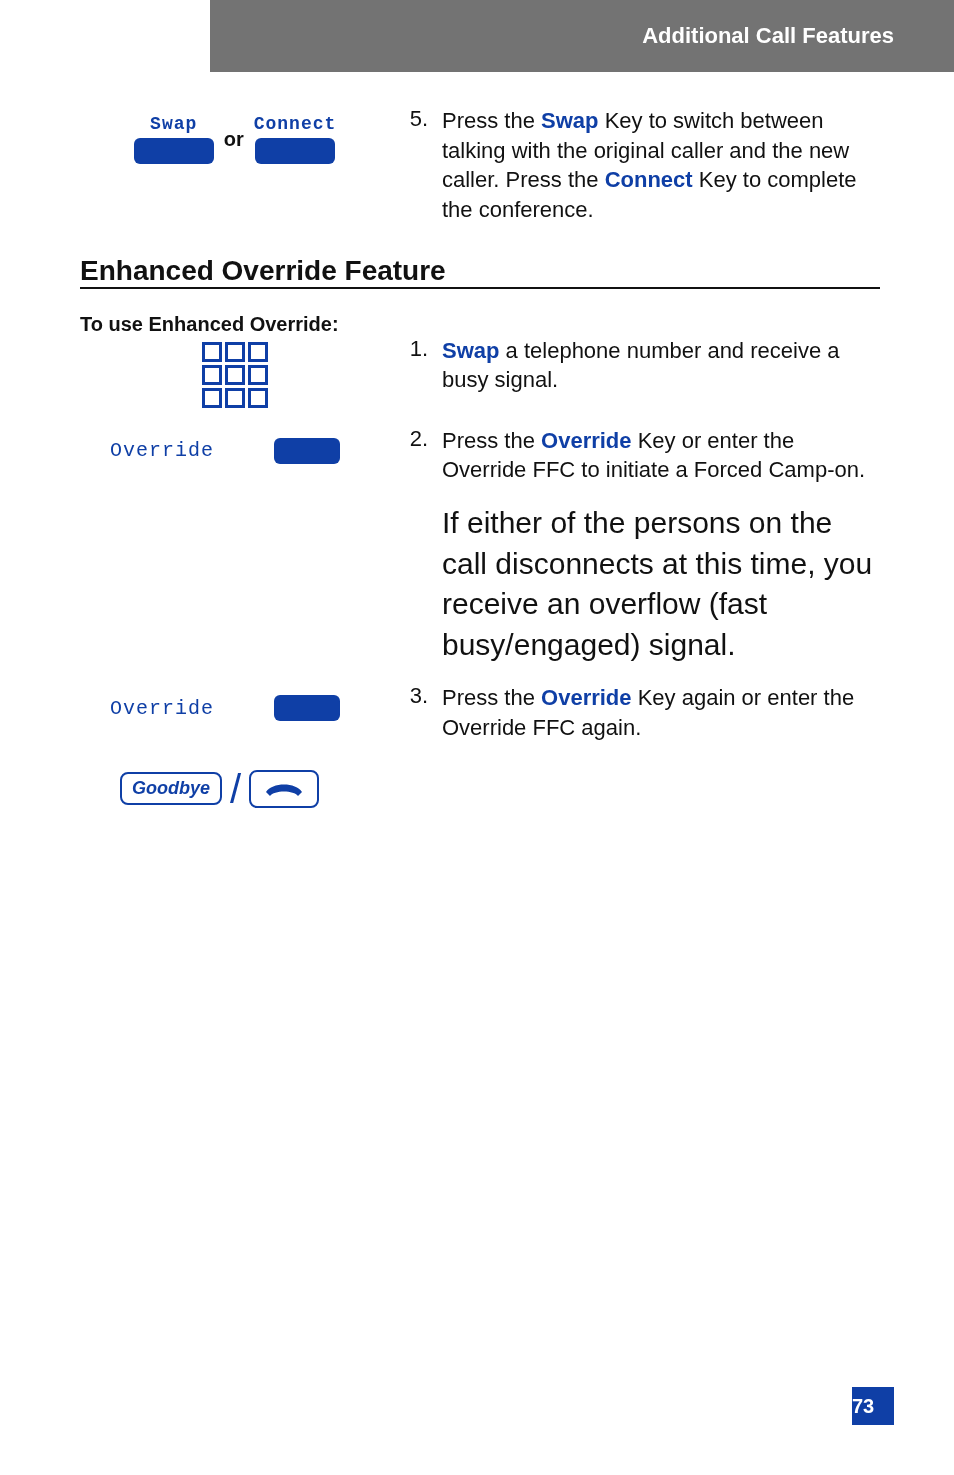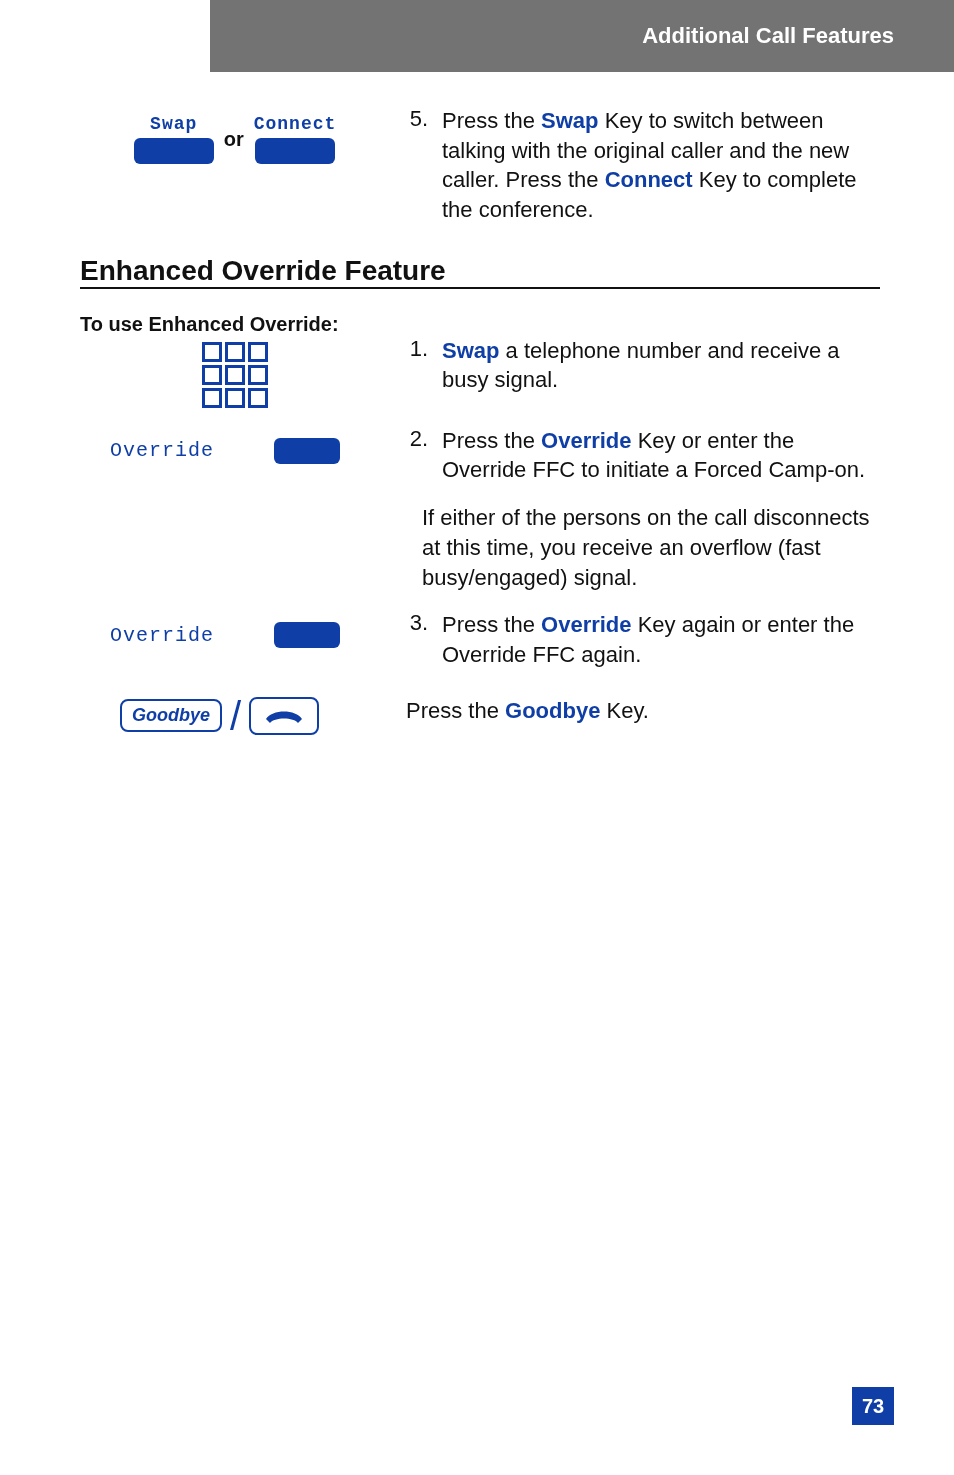--- a/index.html
+++ b/index.html
@@ -29,21 +29,21 @@
     position: absolute;
     left: 80px; top: 106px;
     width: 800px;
   }
   .row { display: flex; gap: 16px; margin-bottom: 18px; }
   .leftcol { width: 310px; flex: none; }
   .rightcol { flex: 1; }
   .step-line { display: flex; gap: 14px; }
   .step-num { width: 22px; text-align: right; font-size: 22px; flex: none; }
   .step-text { font-size: 22px; line-height: 1.35; }
-  .step-sub { font-size: 22px; line-height: 1.35; margin-top: 18px; margin-left: 16px; }
+  .step-sub { font-size: 30px; line-height: 1.35; margin-top: 18px; margin-left: 36px; }
   .hl-blue { color: #0f3fa6; font-weight: 600; }
 
   h2.section {
     font-size: 28px;
     font-weight: 700;
     margin: 30px 0 6px 0;
     border-bottom: 2px solid #111;
   }
   .para { font-size: 22px; line-height: 1.45; margin: 12px 0 10px 0; }
   .subhead { font-weight: 700; font-size: 20px; margin-top: 24px; }
@@ -74,21 +74,21 @@
     width: 66px; height: 34px; display: flex; align-items: center; justify-content: center;
   }
   .hang-box svg { width: 40px; height: 22px; }
 
   .page-num {
     position: absolute;
     right: 60px; bottom: 50px;
     width: 42px; height: 38px;
     background: #0f3fa6;
     color: #fff;
-    display: flex; align-items: center; justify-content: center;
+    display: flex; align-items: center; 
     font-weight: 700; font-size: 20px;
   }
 </style>
 </head>
 <body>
 
 <div class="top-tab">
   <span>Additional Call Features</span>
 </div>
 
@@ -194,24 +194,19 @@
       <div class="goodbye-wrap">
         <span class="goodbye-box">Goodbye</span>
         <span class="slash">/</span>
         <span class="hang-box">
           <svg viewBox="0 0 40 22">
             <path d="M2 14 C 8 4, 32 4, 38 14 L34 18 C 30 12, 10 12, 6 18 Z" fill="#0f3fa6"></path>
           </svg>
         </span>
       </div>
     </div>
-    <div class="rightcol">
-      <div class="step-text" style="margin-top:8px;">
-        <span>Press the </span><span class="hl-blue">Goodbye</span><span> Key.</span>
-      </div>
-    </div>
   </div>
 
 </div>
 
 <div class="page-num">
   <span>73</span>
 </div>
 
 </body></html>

